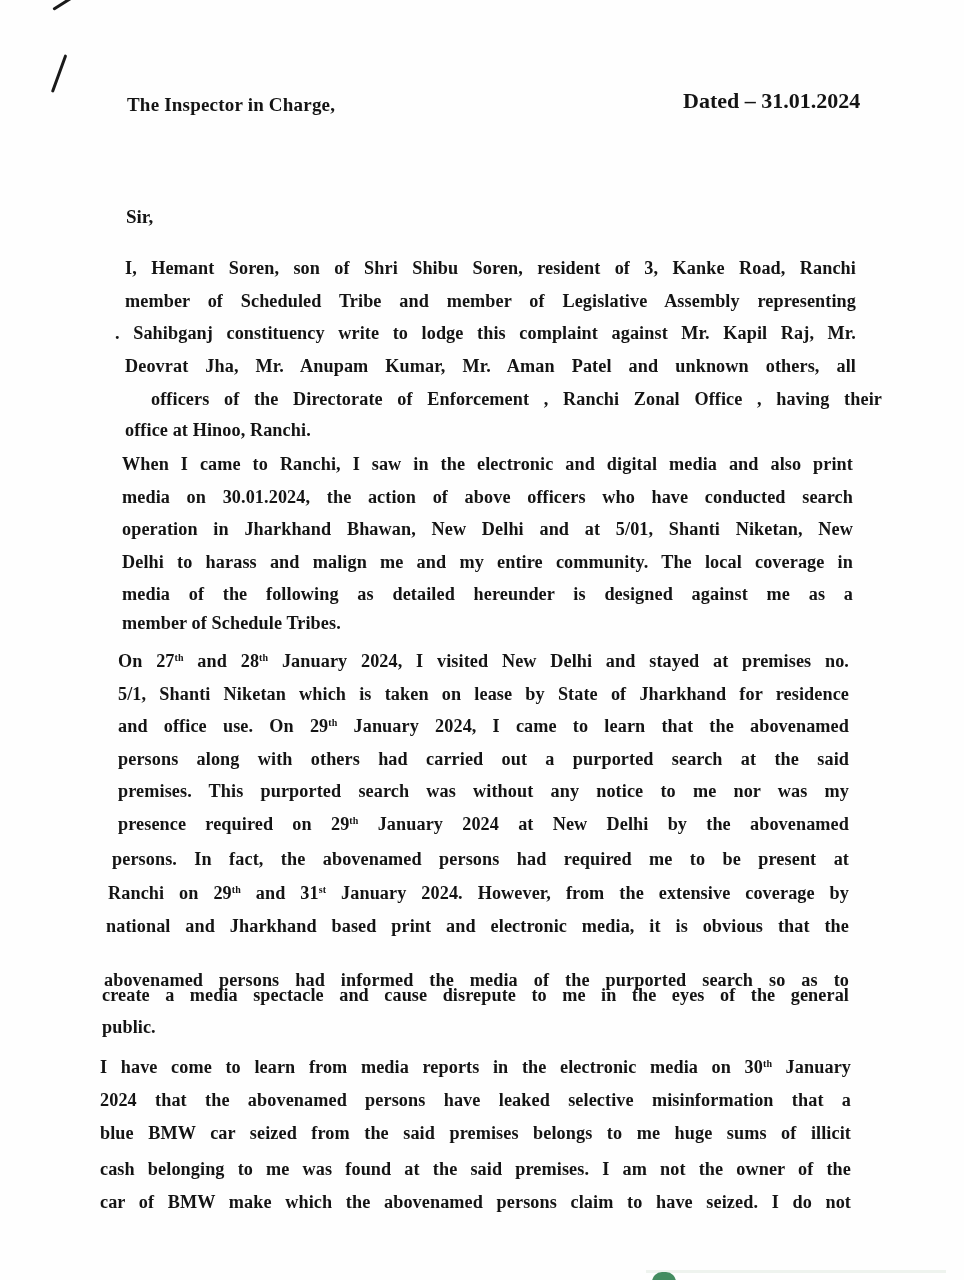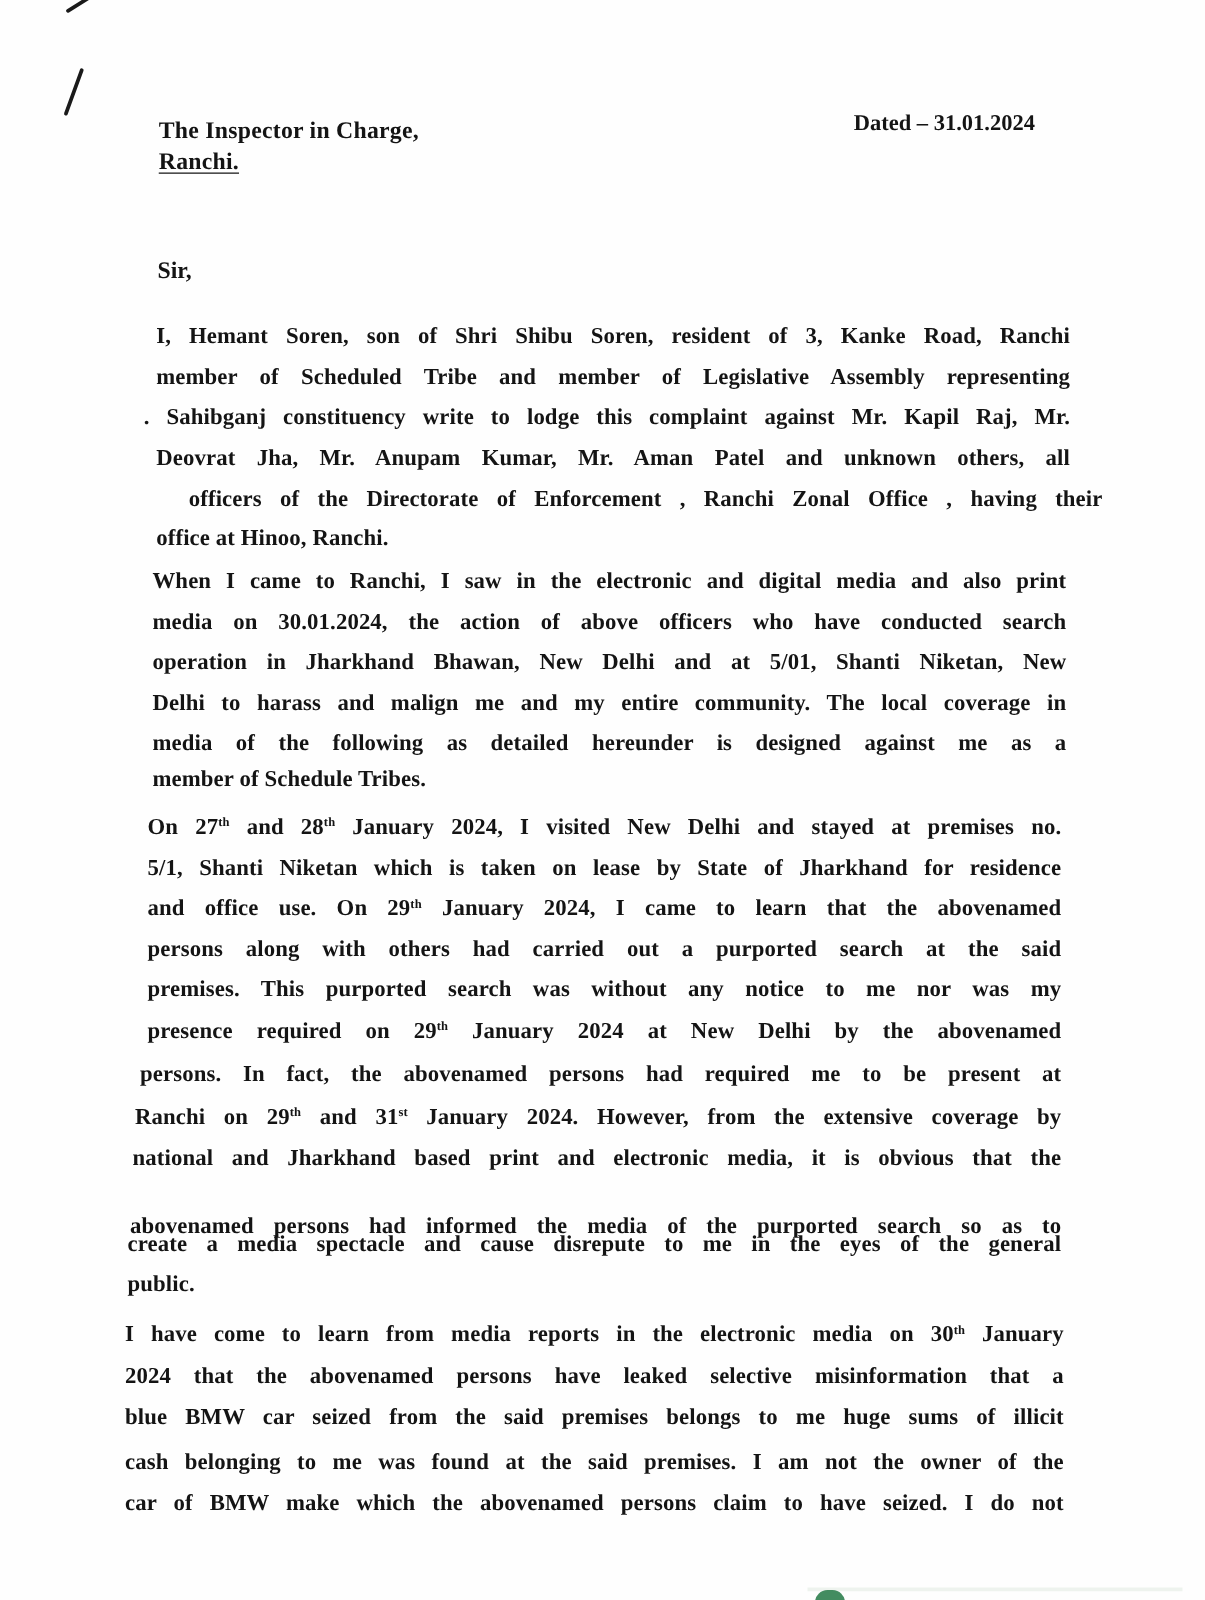--- a/index.html
+++ b/index.html
@@ -45,21 +45,21 @@
       line-height: 25px;
       font-weight: bold;
       letter-spacing: 0.2px;
     }
     .addr div { white-space: nowrap; }
     .addr .u { text-decoration: underline; text-underline-offset: 3px; }
     .dated {
       position: absolute;
       left: 683px;
       top: 88px;
-      font-size: 18px;
+      font-size: 22px;
       font-weight: bold;
       white-space: nowrap;
       text-align: right;
     }
     .salutation {
       position: absolute;
       left: 126px;
       top: 206px;
       font-size: 19px;
       font-weight: bold;
@@ -101,21 +101,20 @@
 <body>
 
 <div class="page">
   <span class="mark mark-1"></span>
   <span class="mark mark-2"></span>
 
   <div class="dated">Dated – 31.01.2024</div>
 
   <div class="addr">
     <div>The Inspector in Charge,</div>
-    <div class="u">Ranchi.</div>
   </div>
 
   <div class="salutation">Sir,</div>
 
   <div class="body-text" id="body-text">
       <div class="line" style="left: 125px; top: 255px; width: 731px;">I, Hemant Soren, son of Shri Shibu Soren, resident of 3, Kanke Road, Ranchi</div>
       <div class="line" style="left: 125px; top: 288px; width: 731px;">member of Scheduled Tribe and member of Legislative Assembly representing</div>
       <div class="line" style="left: 115px; top: 320px; width: 741px;">. Sahibganj constituency write to lodge this complaint against Mr. Kapil Raj, Mr.</div>
       <div class="line" style="left: 125px; top: 353px; width: 731px;">Deovrat Jha, Mr. Anupam Kumar, Mr. Aman Patel and unknown others, all</div>
       <div class="line" style="left: 125px; top: 386px; width: 731px; margin-left: 26px;">officers of the Directorate of Enforcement , Ranchi Zonal Office , having their</div>

